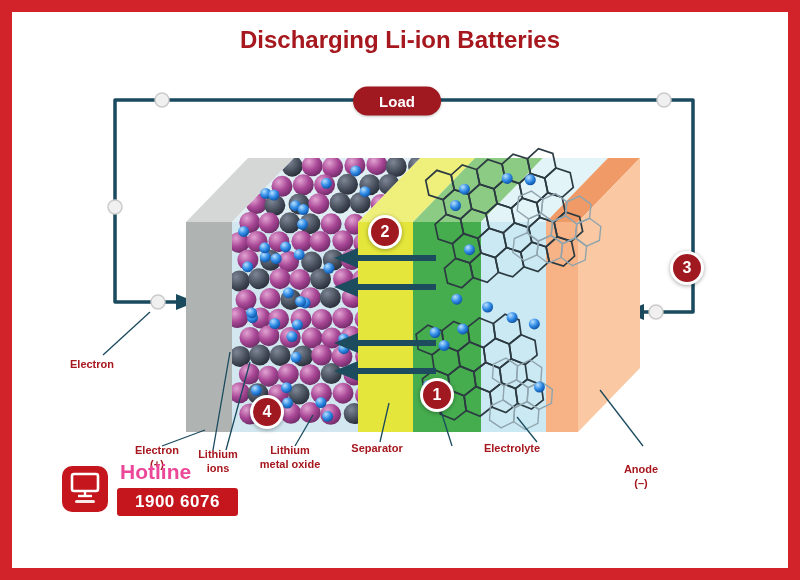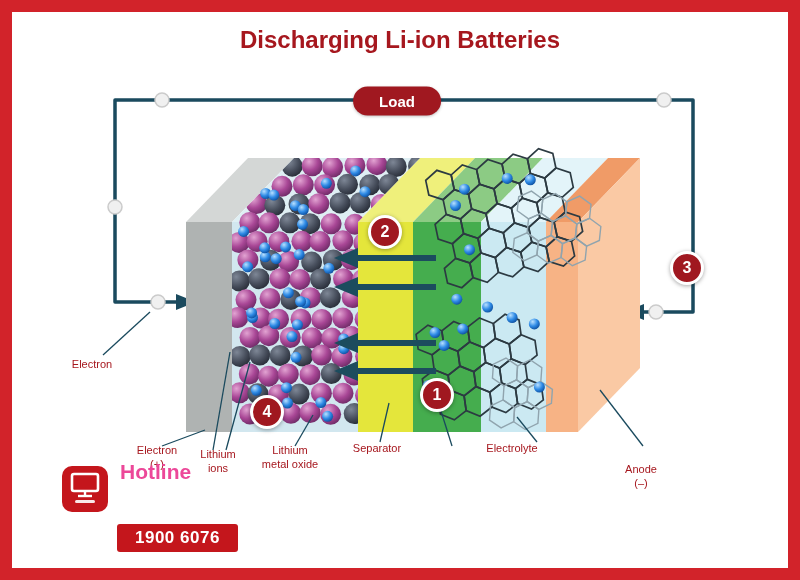--- a/index.html
+++ b/index.html
@@ -14,27 +14,27 @@
          font-size:24px; font-weight:800; color:var(--label_red,#A6171E); z-index:5;}
   svg#diagram{position:absolute; left:0; top:0; z-index:2;}
   .load-badge{position:absolute; left:397px; top:101px; transform:translate(-50%,-50%);
               background:var(--badge_red,#A01820); color:#ffffff; font-weight:bold; font-size:15px;
               padding:6px 26px; border-radius:16px; z-index:6; box-shadow:0 1px 3px rgba(0,0,0,.25);}
   .badge{position:absolute; width:34px; height:34px; border-radius:50%; transform:translate(-50%,-50%);
          background:var(--badge_red,#A01820); border:3px solid #fff; color:#fff; font-weight:bold;
          font-size:16px; display:flex; align-items:center; justify-content:center;
          box-shadow:0 1px 4px rgba(0,0,0,.35); z-index:7;}
   .lbl{position:absolute; transform:translateX(-50%); text-align:center; white-space:pre-line;
-       font-size:11px; font-weight:normal; color:var(--label_red,#A6171E); line-height:1.3; z-index:6;}
+       font-size:11px; font-weight:bold; color:var(--label_red,#A6171E); line-height:1.3; z-index:6;}
   .hotline{position:absolute; left:62px; top:460px; width:210px; height:66px; z-index:8;}
   .hot-icon{position:absolute; left:0; top:6px; width:46px; height:46px; border-radius:10px;
             background:var(--hotline_red,#C4161C); display:flex; align-items:center; justify-content:center;}
   .hot-label{position:absolute; left:58px; top:0; font-size:21px; font-weight:bold; color:#ec4899;}
   .hot-number{position:absolute; left:55px; top:28px; background:var(--hotline_red,#C4161C); color:#fff;
-              font-weight:bold; font-size:17px; padding:4px 18px; border-radius:3px; letter-spacing:.5px;margin-top:36px;}
+              font-weight:bold; font-size:17px; padding:4px 18px; border-radius:3px; letter-spacing:.5px;}
 </style>
 </head>
 <body>
 
 <div class="stage">
 
   <h1 class="title">Discharging Li-ion Batteries</h1>
 
   <svg id="diagram" width="800" height="580" viewBox="0 0 800 580">
     <defs>

